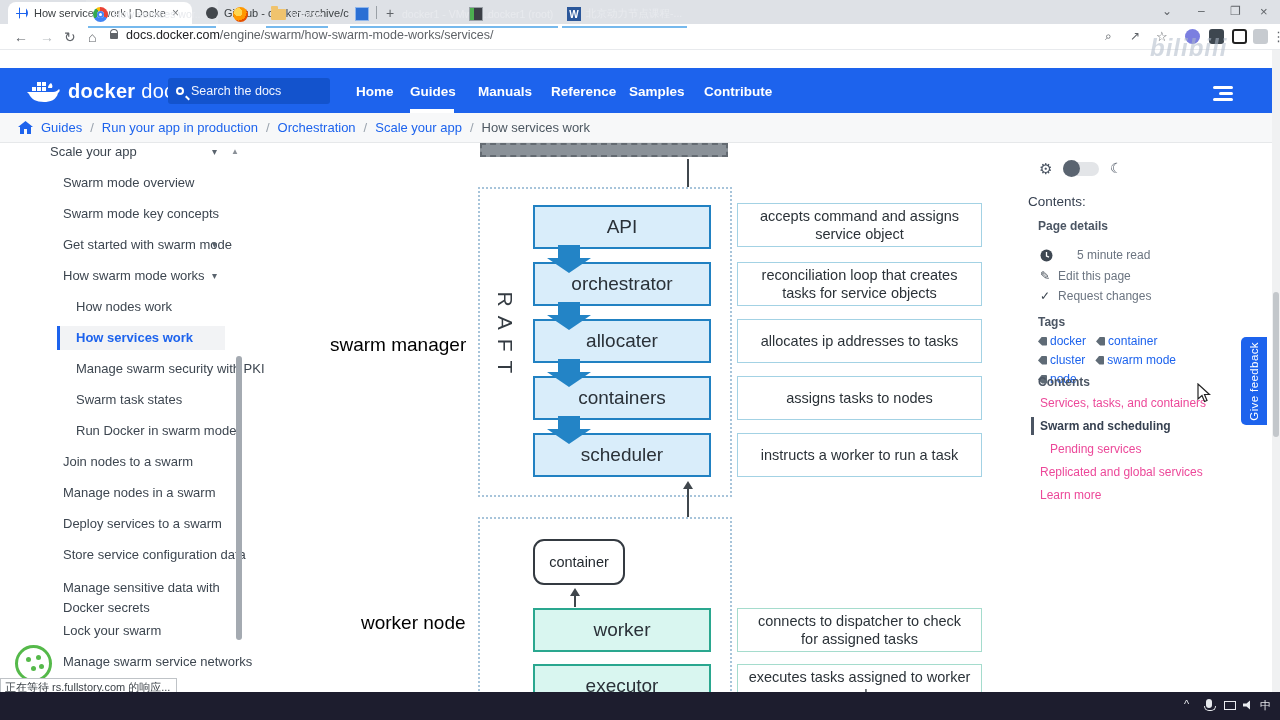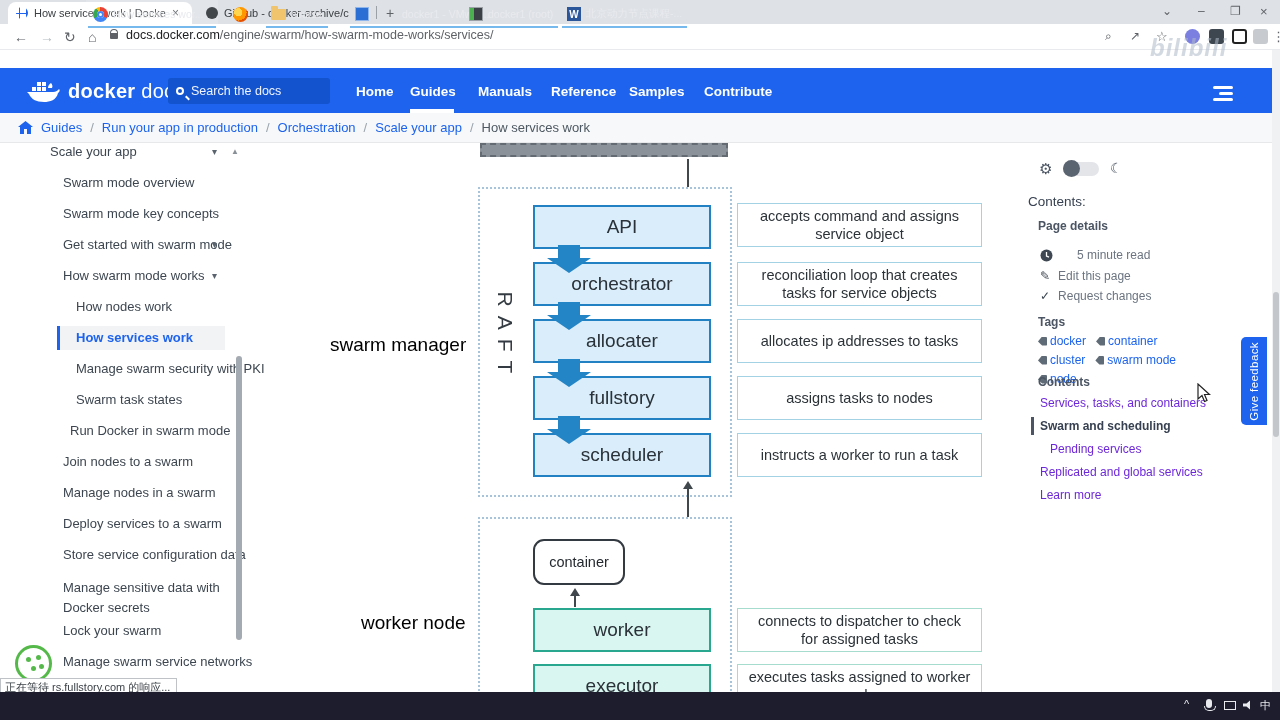--- a/index.html
+++ b/index.html
@@ -62,21 +62,21 @@
   #themeknob { left:1063px; top:160px; width:17px; height:17px; background:#5a6470; border-radius:50%; }
   .moonico { font-size:14px; color:#4b5563; }
   .rp-h { font-size:13.5px; color:#374151; }
   .rp-b { font-size:12px; font-weight:bold; color:#4b5563; }
   .rp-i { font-size:12px; color:#6b7480; display:flex; align-items:center; gap:8px; }
   .rp-link { color:#1d63ed; font-size:12px; text-decoration:none; }
   .tagico { width:9px; height:9px; background:#5f6b76; clip-path:polygon(0 55%,45% 0,100% 0,100% 100%,45% 100%); border-radius:1px; display:inline-block; margin-right:3px; }
   #tags { left:1038px; top:334px; width:170px; display:flex; flex-wrap:wrap; gap:5px 10px; align-items:center; }
   .tagitem { display:flex; align-items:center; }
   #toc { left:1040px; top:396px; display:flex; flex-direction:column; gap:9px; }
-  .tocitem { font-size:12px; color:#6d28d9; }
+  .tocitem { font-size:12px; color:#ec4899; }
   .tocitem.active { color:#374151; font-weight:bold; position:relative; }
   .tocitem.active::before { content:""; position:absolute; left:-9px; top:-2px; width:3px; height:18px; background:#4b5563; }
   .tocitem.indent { padding-left:10px; }
   #feedback { left:1241px; top:337px; width:26px; height:88px; background:#1d63ed; border-radius:5px 0 0 5px; color:#fff; font-size:11.5px; display:flex; align-items:center; justify-content:center; }
   #feedback span { writing-mode:vertical-rl; transform:rotate(180deg); letter-spacing:.4px; }
 
   
   #graybar { left:480px; top:143px; width:248px; height:14px; background:#8b9299; border:2px dashed #646b72; }
   .dashedbox { border:2px dotted #a7c4da; background:#fff; }
   .stagebox { left:533px; width:178px; height:44px; background:#d9edfa; border:2px solid #2181c2; display:flex; align-items:center; justify-content:center; font-size:19px; color:#2a3138; }
@@ -213,21 +213,21 @@
 <div class="abs" id="si-active-bar"></div>
 <div class="abs si" style="left:50px; top:144px;"><span>Scale your app</span><span class="caret" style="left:162px; top:2px;">▾</span></div>
 <div class="abs si" style="left:63px; top:175px;">Swarm mode overview</div>
 <div class="abs si" style="left:63px; top:206px;">Swarm mode key concepts</div>
 <div class="abs si" style="left:63px; top:237px;"><span>Get started with swarm mode</span><span class="caret" style="left:149px; top:2px;">▾</span></div>
 <div class="abs si" style="left:63px; top:268px;"><span>How swarm mode works</span><span class="caret" style="left:149px; top:2px;">▾</span></div>
 <div class="abs si" style="left:76px; top:299px;">How nodes work</div>
 <div class="abs si active" style="left:76px; top:330px;">How services work</div>
 <div class="abs si" style="left:76px; top:361px;">Manage swarm security with PKI</div>
 <div class="abs si" style="left:76px; top:392px;">Swarm task states</div>
-<div class="abs si" style="left:70px; top:423px;">Run Docker in swarm mode</div>
+<div class="abs si" style="left:76px; top:423px;">Run Docker in swarm mode</div>
 <div class="abs si" style="left:63px; top:454px;">Join nodes to a swarm</div>
 <div class="abs si" style="left:63px; top:485px;">Manage nodes in a swarm</div>
 <div class="abs si" style="left:63px; top:516px;">Deploy services to a swarm</div>
 <div class="abs si" style="left:63px; top:547px;">Store service configuration data</div>
 <div class="abs si" style="left:63px; top:578px; width:162px; white-space:normal; line-height:1.5;">Manage sensitive data with Docker secrets</div>
 <div class="abs si" style="left:63px; top:623px;">Lock your swarm</div>
 <div class="abs si" style="left:63px; top:654px;">Manage swarm service networks</div>
 <div class="abs" id="sb-scroll-up">▲</div>
 <div class="abs" id="sb-thumb"></div>
 
@@ -235,21 +235,21 @@
 <div class="abs vline" style="left:687px; top:159px; height:34px;"></div>
 <div class="abs arrdown" style="left:683px; top:193px;"></div>
 
 <div class="abs dashedbox" style="left:478px; top:187px; width:254px; height:310px;"></div>
 <div class="abs dglabel" style="left:330px; top:334px;">swarm manager</div>
 <div class="abs" id="raft">RAFT</div>
 
 <div class="abs stagebox" style="top:205px;">API</div>
 <div class="abs stagebox" style="top:262px;">orchestrator</div>
 <div class="abs stagebox" style="top:319px;">allocater</div>
-<div class="abs stagebox" style="top:376px;">fullstory</div>
+<div class="abs stagebox" style="top:376px;">containers</div>
 <div class="abs stagebox" style="top:433px;">scheduler</div>
 
 <div class="abs blockarrow" style="top:245px;">
     <div class="shaft"></div>
     <div class="head"></div>
   </div>
 <div class="abs blockarrow" style="top:302px;">
     <div class="shaft"></div>
     <div class="head"></div>
   </div>

